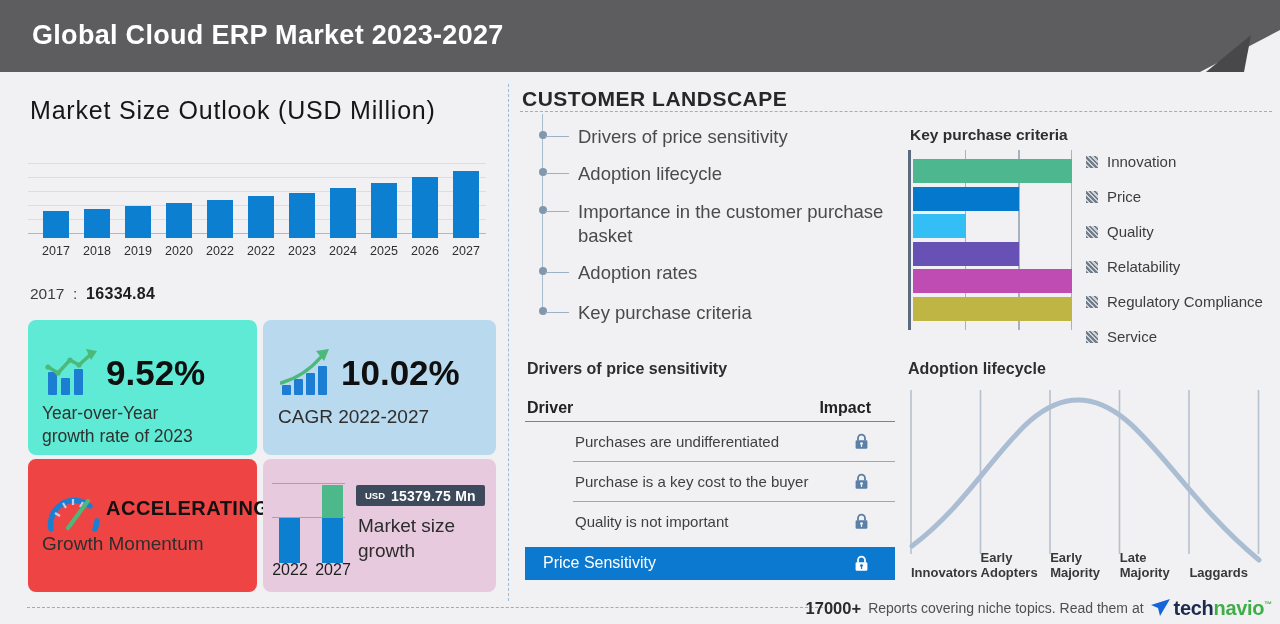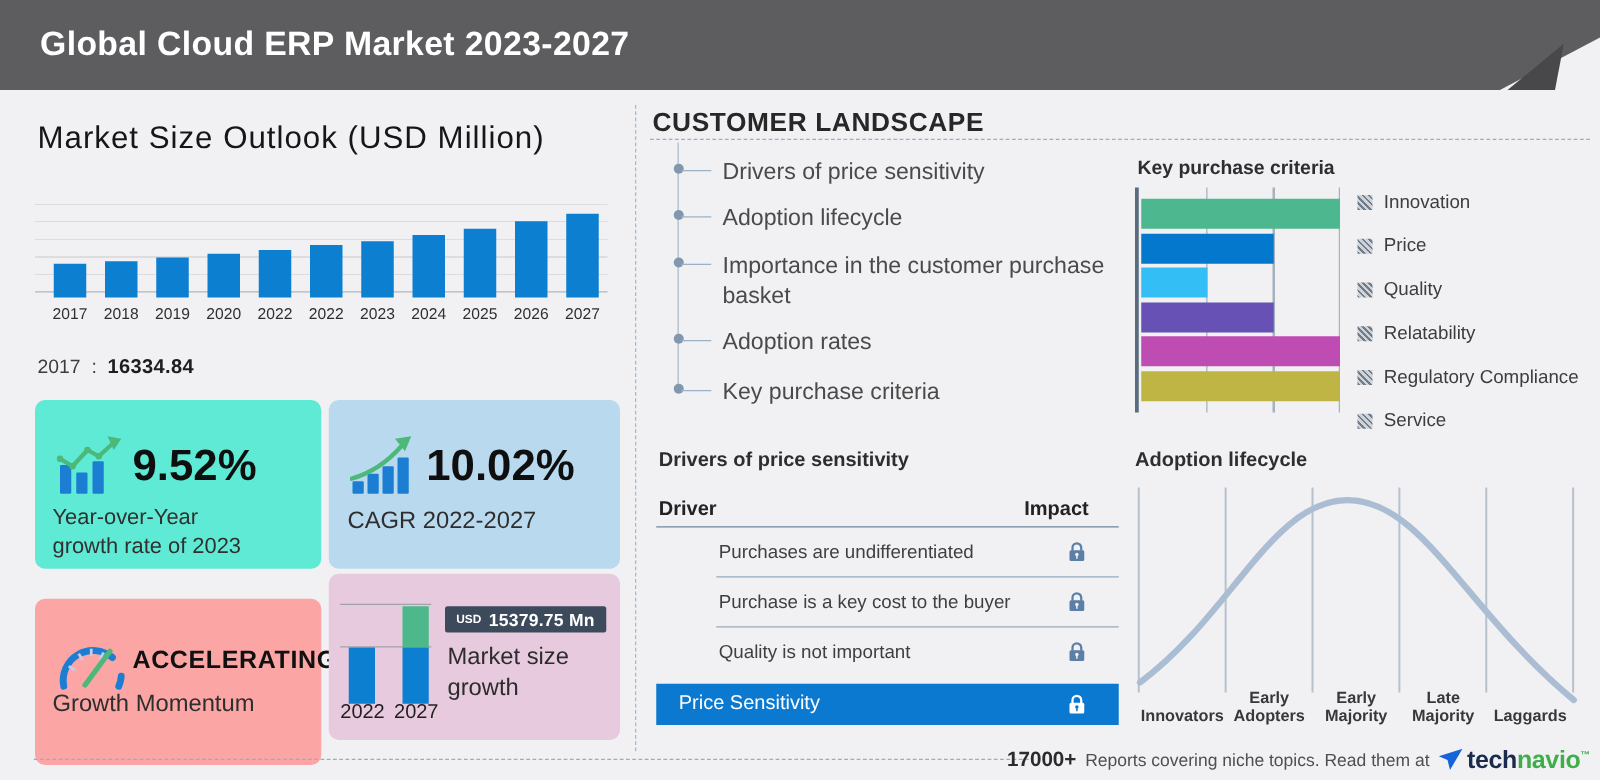--- a/index.html
+++ b/index.html
@@ -18,21 +18,21 @@
          border-bottom:1.5px solid #b6b6b8;}
   .mcols{position:absolute;left:10px;right:2px;top:0;height:108px;display:flex;justify-content:space-between;}
   .mcol{width:36px;display:flex;flex-direction:column;justify-content:flex-end;align-items:center;}
   .mbar{width:26px;}
   .mlabel{margin-top:6px;font-size:12.5px;color:#2f2f2f;}
   .callout{position:absolute;left:30px;top:285px;font-size:15.5px;color:#3c3c3c;}
   .callout b{color:#1d1d1d;font-size:16px;letter-spacing:.3px;}
   .card{position:absolute;border-radius:8px;}
   .card-yoy{left:28px;top:320px;width:229px;height:135px;background:#5eead4;}
   .card-cagr{left:263px;top:320px;width:233px;height:135px;background:#b9d9ee;}
-  .card-mom{left:28px;top:479px;width:229px;height:133px;background:#fca5a5;}
+  .card-mom{left:28px;top:459px;width:229px;height:133px;background:#ef4444;}
   .card-growth{left:263px;top:459px;width:233px;height:133px;background:#e7cade;}
   .card-icon{position:absolute;left:17px;top:28px;}
   .big-pct{position:absolute;left:78px;top:28px;font-size:35px;font-weight:700;color:#0f0f0f;line-height:50px;}
   .card-desc{position:absolute;left:14px;top:82px;font-size:17.5px;line-height:23px;color:#303030;}
   .cagr-label{position:absolute;left:15px;top:86px;font-size:19px;color:#2e2e2e;}
   .mom-status{position:absolute;left:78px;top:38px;font-size:20px;font-weight:800;color:#111;letter-spacing:.5px;}
   .mom-label{position:absolute;left:14px;top:74px;font-size:19px;color:#2e2e2e;}
   
   .g-line{position:absolute;left:9px;width:73px;height:1.3px;background:#a3a4a8;}
   .g-bar{position:absolute;width:21px;}
@@ -71,21 +71,21 @@
   .ps-row{display:flex;justify-content:space-between;align-items:center;height:39px;
           padding:0 26px 0 2px;font-size:15px;color:#3f3f3f;margin-left:48px;}
   .ps-sep{border-bottom:1px solid #93a9c0;}
   .ps-highlight{margin-top:6px;height:33px;background:#0b79d0;color:#fff;display:flex;
                 justify-content:space-between;align-items:center;padding:0 26px 0 18px;font-size:16px;}
   .lockwrap{display:flex;align-items:center;}
   
   .al-title{position:absolute;left:908px;top:360px;font-size:16px;font-weight:700;color:#2e2e2e;}
   .al-svg{position:absolute;left:906px;top:386px;}
   .al-labels{position:absolute;left:911px;top:546px;width:348px;height:34px;display:flex;align-items:flex-end;}
-  .stage{width:20%;text-align:center;font-size:13px;font-weight:700;color:#383838;line-height:15px;}
+  .stage{width:20%;font-size:13px;font-weight:700;color:#383838;line-height:15px;}
   
   .f-line{position:absolute;left:27px;top:607px;width:796px;border-top:1.6px dashed #8fb0c9;}
   .f-text{position:absolute;right:8px;top:595px;height:26px;display:flex;align-items:center;gap:7px;white-space:nowrap;}
   .f-count{font-size:16.5px;font-weight:700;color:#2b2b2b;margin-left:40px;}
   .f-msg{font-size:14px;color:#4f4f4f;}
   .brand{display:flex;align-items:center;gap:3px;}
   .brand-text{font-size:20px;font-weight:800;letter-spacing:-.3px;}
   .brand-tech{color:#1b2b4d;}
   .brand-navio{color:#3fae49;margin-top:23px;}
   .brand-tm{font-size:8px;color:#3fae49;vertical-align:super;}

